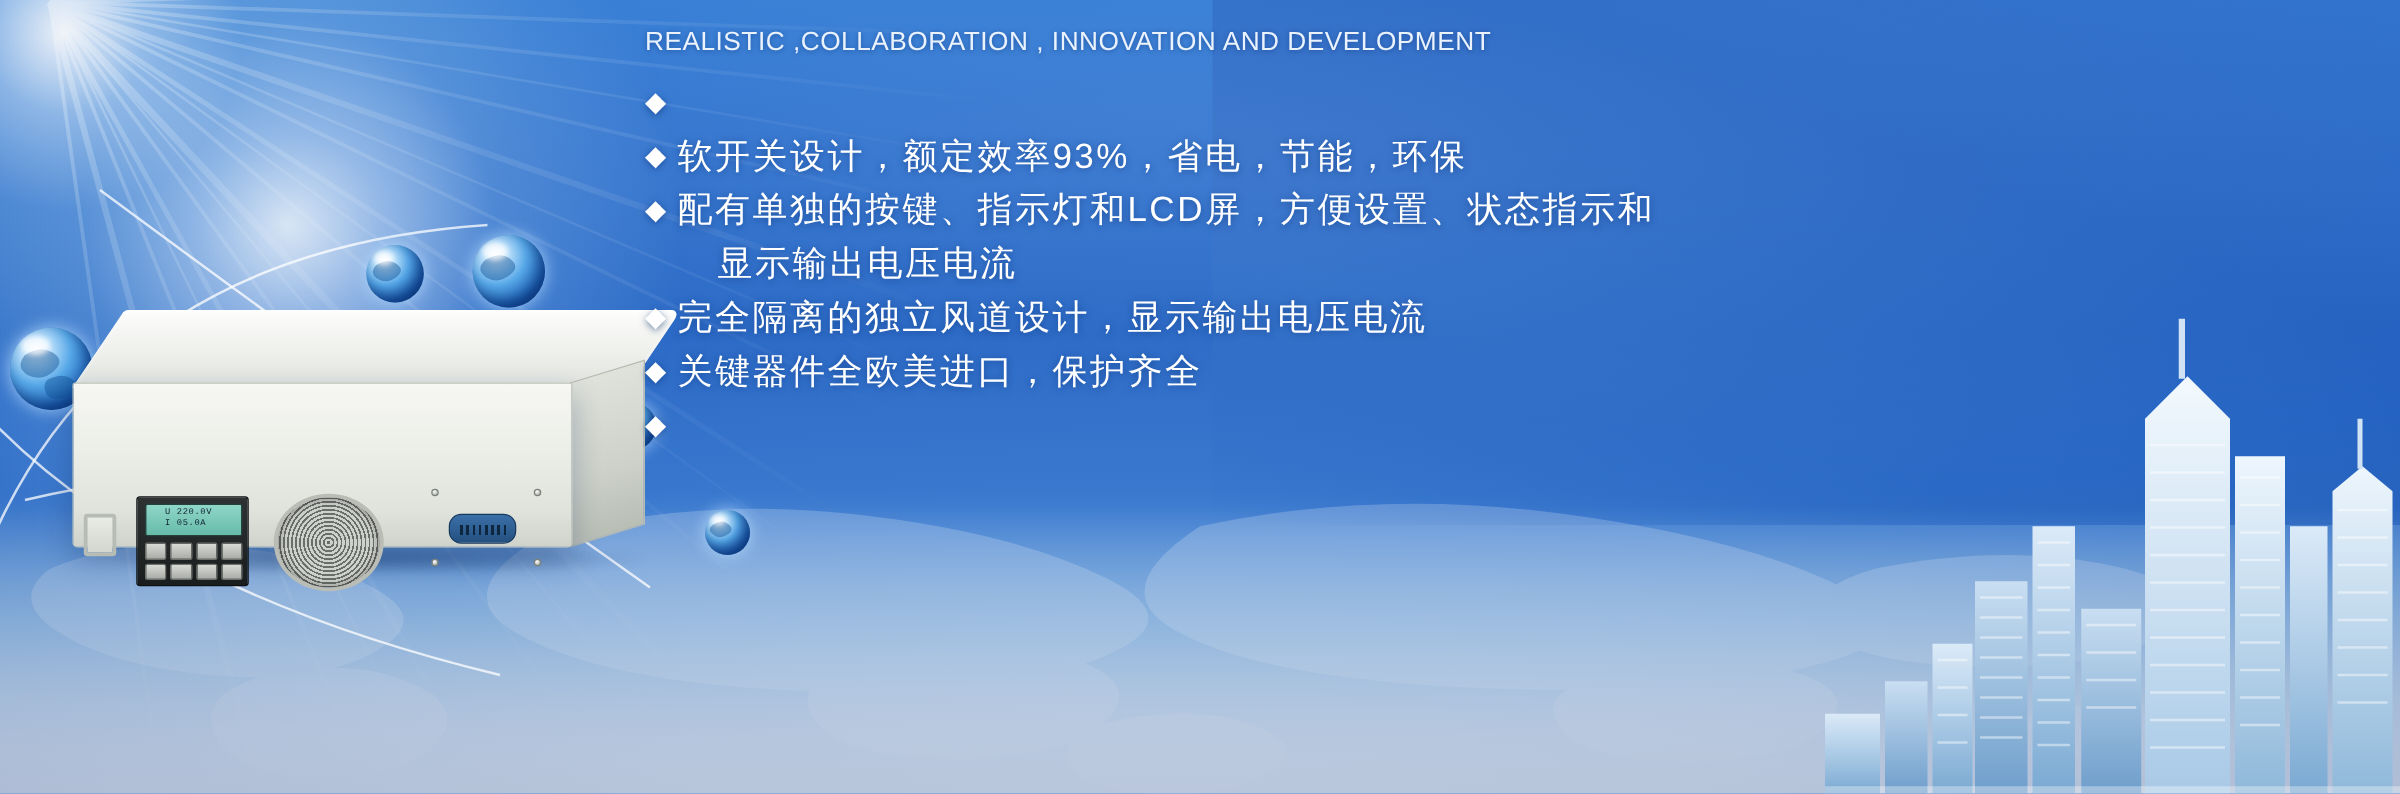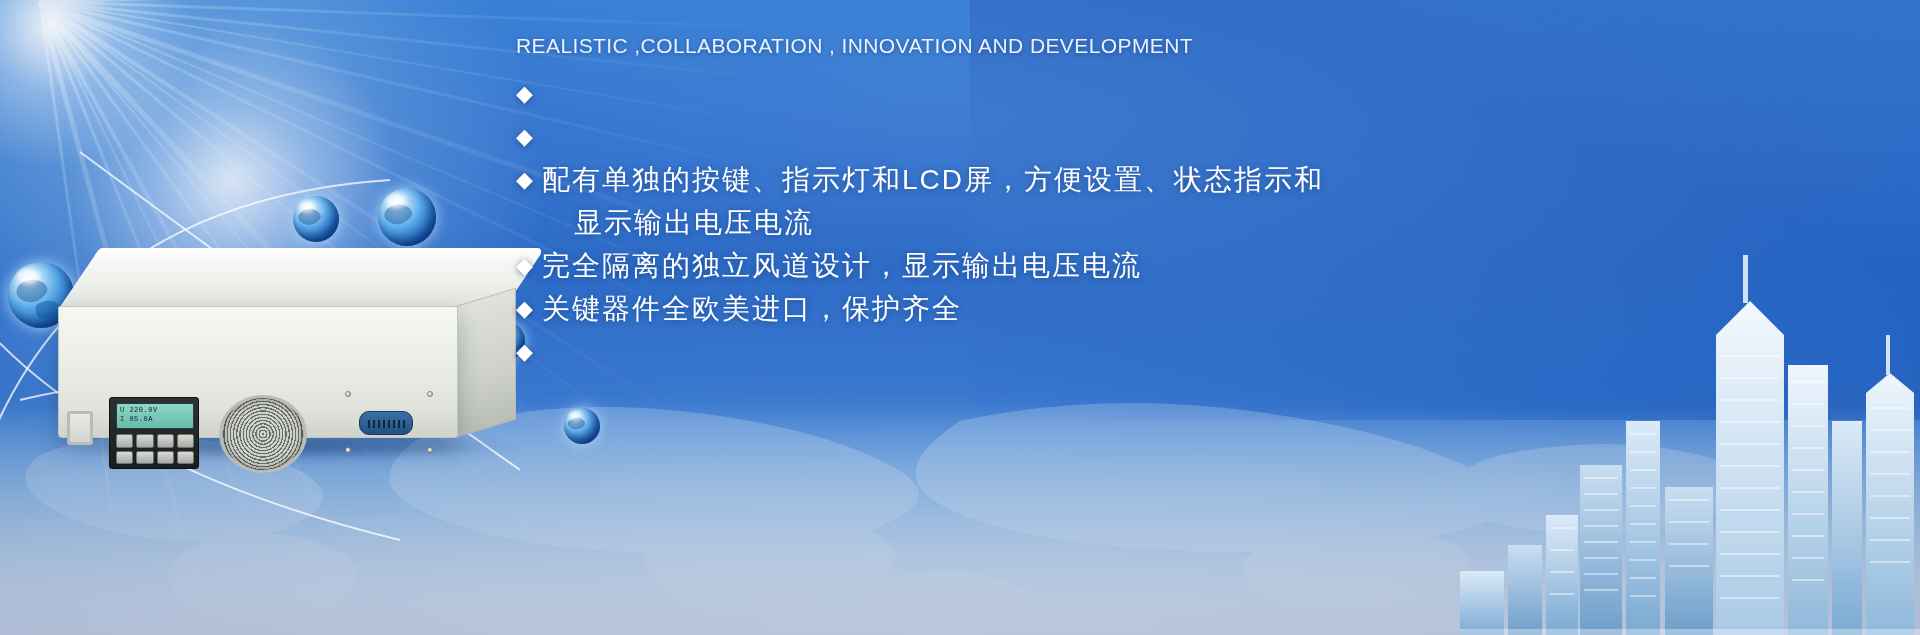--- a/index.html
+++ b/index.html
@@ -86,21 +86,21 @@
     filter:blur(3px);
   }
   .dev-lcdpanel{
     position:absolute;left:50px;top:90px;width:90px;height:72px;
     background:linear-gradient(180deg,#2e3233,#1a1d1e);border:1px solid #0e1011;border-radius:3px;
   }
   .dev-lcd{
     position:absolute;left:6px;top:5px;width:78px;height:26px;
     background:linear-gradient(180deg,#8fd6c8,#66bba9);border:1px solid #25413c;border-radius:2px;
     font-family:"Liberation Mono","DejaVu Sans Mono",monospace;font-size:7px;color:#123;
-    padding:2px 3px;line-height:9px;letter-spacing:.5px;overflow:hidden;
+    padding:2px 15px;line-height:9px;letter-spacing:.5px;overflow:hidden;
   }
   .dev-keys{position:absolute;left:6px;top:36px;width:78px;height:30px;display:grid;
     grid-template-columns:repeat(4,1fr);grid-template-rows:repeat(2,1fr);gap:3px;}
   .dev-key{background:linear-gradient(180deg,#d8dad6,#a9aca6);border-radius:2px;border:1px solid #6e716c;}
   .dev-fan{
     position:absolute;left:160px;top:88px;width:88px;height:78px;border-radius:50%;
     background:
       repeating-radial-gradient(circle at 50% 50%, #6b6f6b 0 1.3px, #cfd2cc 1.3px 3.2px);
     border:3px solid #b9bdb6;box-shadow:inset 0 0 8px rgba(0,0,0,.45);
   }
@@ -118,21 +118,21 @@
   }
   
   .city{position:absolute;right:0;bottom:0;width:760px;height:420px;}
   
   .content{position:absolute;left:516px;top:18px;width:1160px;}
   .headline{
     font-size:60px;font-weight:bold;color:#ffffff;letter-spacing:4px;line-height:1.08;
     text-shadow:0 2px 10px rgba(10,45,110,.45);white-space:nowrap;
   }
   .subline{
-    font-size:21px;color:#e9f2fd;letter-spacing:.4px;margin-top:16px;white-space:nowrap;
+    font-size:21px;color:#e9f2fd;letter-spacing:.4px;margin-top:4px;white-space:nowrap;
     text-shadow:0 1px 4px rgba(10,45,110,.5);
   }
   .bullets{margin-top:14px;}
   .bullet{
     display:flex;align-items:flex-start;color:#ffffff;font-size:28px;line-height:43px;
     letter-spacing:2px;text-shadow:0 1px 6px rgba(10,45,110,.55);white-space:nowrap;
   }
   .bullet .dia{font-size:22px;margin-right:7px;line-height:43px;}
   .bullet.cont{padding-left:32px;}
   .bullet.cont .dia{visibility:hidden;}
@@ -361,20 +361,21 @@
 
   <div class="content">
     <div class="subline">REALISTIC ,COLLABORATION , INNOVATION AND DEVELOPMENT</div>
 
     <div class="bullets">
       <div class="bullet">
         <span class="dia">◆</span>
       </div>
       <div class="bullet">
         <span class="dia">◆</span>
+        <span>软开关设计，额定效率93%，省电，节能，环保</span>
       </div>
       <div class="bullet">
         <span class="dia">◆</span>
         <span>配有单独的按键、指示灯和LCD屏，方便设置、状态指示和</span>
       </div>
       <div class="bullet cont">
         <span class="dia">◆</span>
         <span>显示输出电压电流</span>
       </div>
       <div class="bullet">

